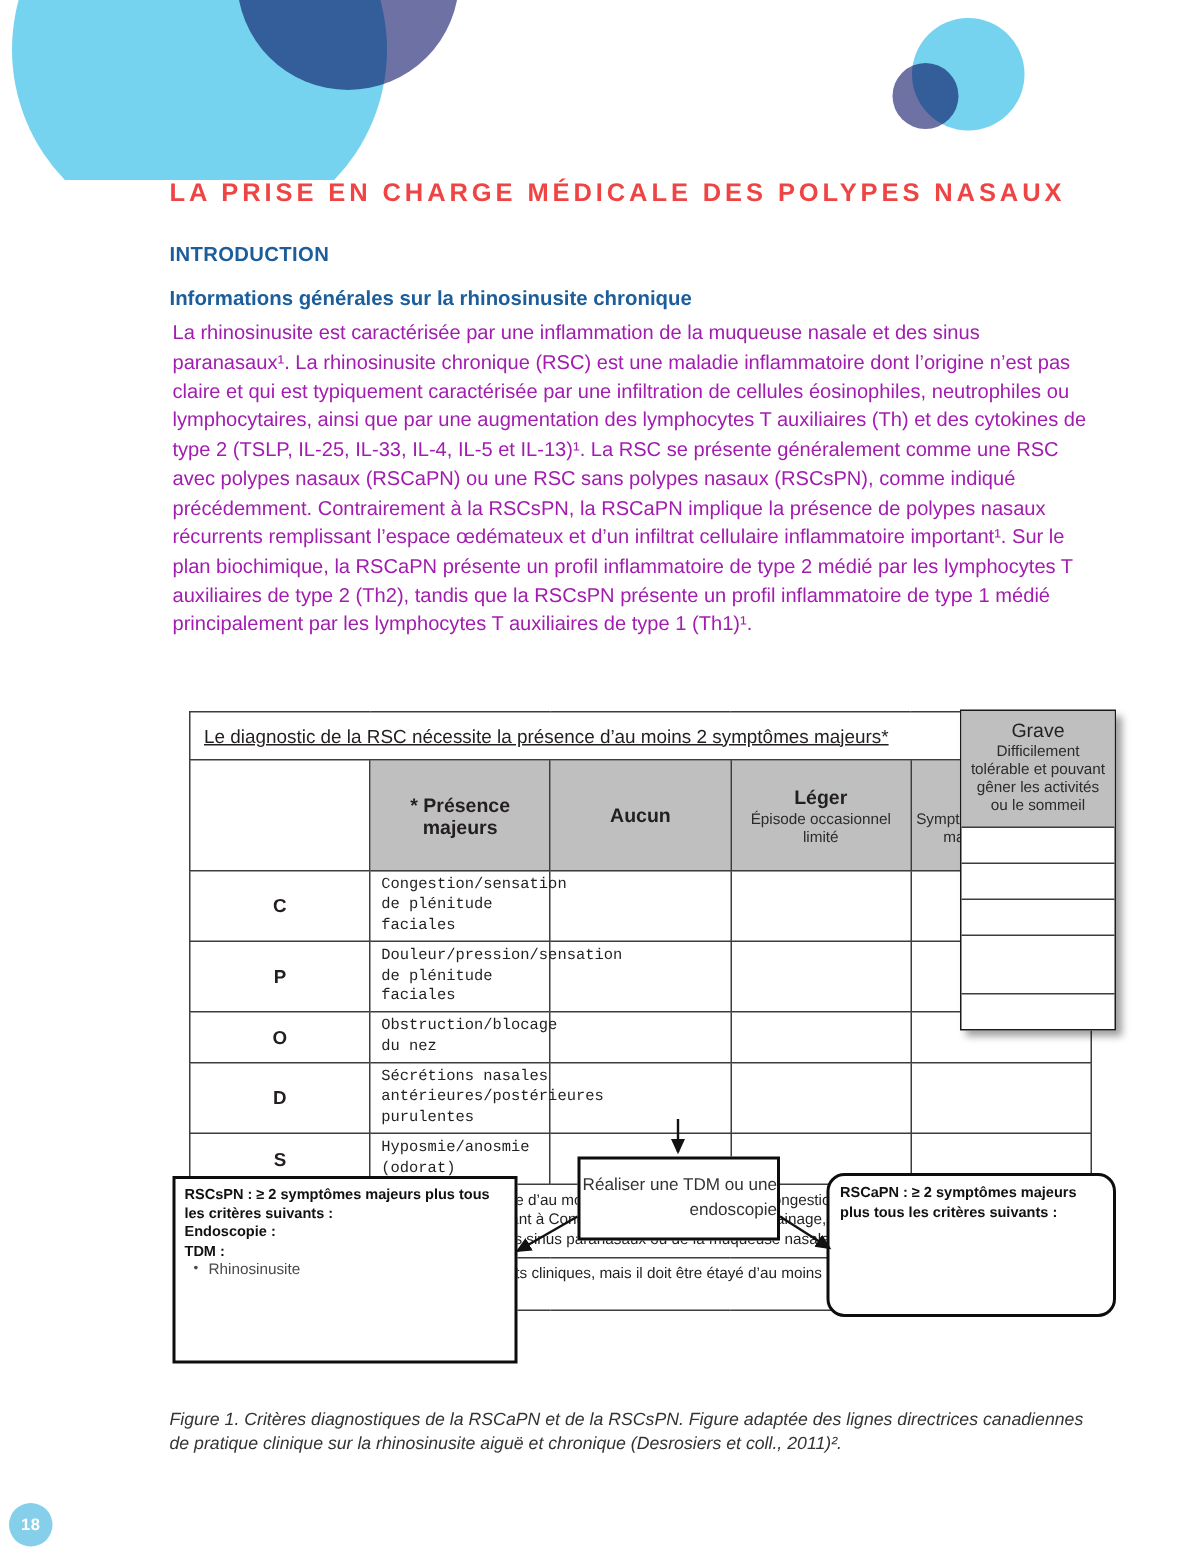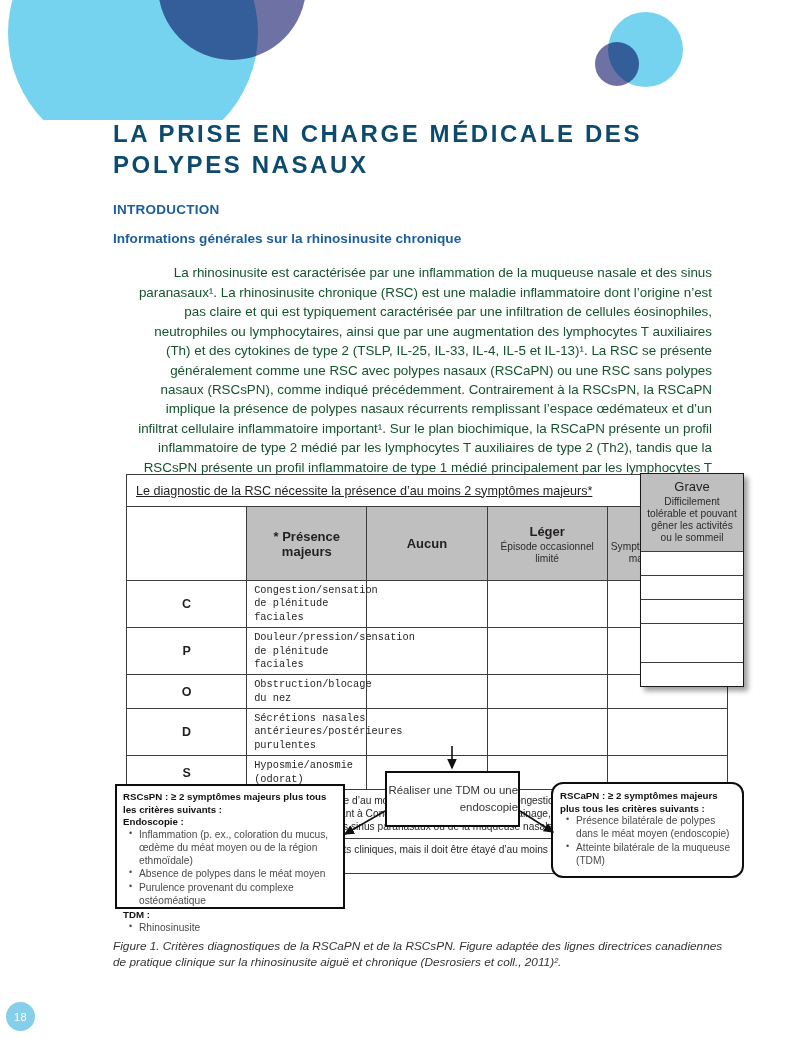--- a/index.html
+++ b/index.html
@@ -25,55 +25,55 @@
   #c1 { left:8px;   top:-92px; width:250px; height:250px; }
   #c2 { left:158px; top:-88px; width:148px; height:148px; }
   #c3 { left:608px; top:12px;  width:75px;  height:75px;  }
   #c4 { left:595px; top:42px;  width:44px;  height:44px;  }
 
   
   #page-badge {
     position:absolute; left:6px; bottom:8px;
     width:29px; height:29px; border-radius:50%;
     background:#85CFEA; color:#ffffff;
-    font-size:11px; font-weight:normal;
+    font-size:11px; font-weight:bold;
     display:flex; align-items:center; justify-content:center;
     letter-spacing:.3px;
   }
 
   
   #content { position:absolute; left:113px; top:118px; width:616px; }
 
   h1#doc-title {
     margin:0 0 22px 0;
-    color:#0c4a6e;
-    font-size:24px;
+    color:#ef4444;
+    font-size:17px;
     font-weight:bold;
     letter-spacing:2.6px;
     line-height:1.30;
   }
   h2#intro-heading {
     margin:0 0 14px 0;
     color:#1B5E9B;
     font-size:13.5px;
     font-weight:bold;
     letter-spacing:.25px;
   }
   h3#subsection-heading {
     margin:0 0 6px 0;
     color:#1B5E9B;
     font-size:13.6px;
     font-weight:bold;
   }
   p#intro-body {
-    margin:17px;
+    margin:2px;
     font-size:13.4px;
     line-height:1.45;
-    color:#14532d;
-    text-align:right;
+    color:#a21caf;
+    text-align:left;
   }
 
   
   #figure-area { position:absolute; left:113px; top:470px; width:632px; height:500px; }
 
   
   #criteria-table {
     position:absolute; left:13px; top:4px; width:602px;
     border-collapse:collapse;
     table-layout:fixed;
@@ -292,33 +292,24 @@
     <div class="grave-row last"></div>
   </div>
 
   <div class="flow-box" id="box-center">
     <span>Réaliser une TDM ou une endoscopie</span>
   </div>
 
   <div class="flow-box" id="box-left">
     <span class="fb-strong">RSCsPN : ≥ 2 symptômes majeurs plus tous les critères suivants :</span>
     <span class="fb-strong">Endoscopie :</span>
-    <ul class="fb-ul">
-      <li>Inflammation (p. ex., coloration du mucus, œdème du méat moyen ou de la région ethmoïdale)</li>
-      <li>Absence de polypes dans le méat moyen</li>
-      <li>Purulence provenant du complexe ostéoméatique</li>
-    </ul>
     <span class="fb-strong">TDM :</span>
     <ul class="fb-ul">
       <li>Rhinosinusite</li>
     </ul>
   </div>
 
   <div class="flow-box" id="box-right">
     <span class="fb-strong">RSCaPN : ≥ 2 symptômes majeurs plus tous les critères suivants :</span>
-    <ul class="fb-ul">
-      <li>Présence bilatérale de polypes dans le méat moyen (endoscopie)</li>
-      <li>Atteinte bilatérale de la muqueuse (TDM)</li>
-    </ul>
   </div>
 </div>
 
 <div id="figure-caption">Figure 1. Critères diagnostiques de la RSCaPN et de la RSCsPN. Figure adaptée des lignes directrices canadiennes de pratique clinique sur la rhinosinusite aiguë et chronique (Desrosiers et coll., 2011)².</div>
 
 </body></html>

